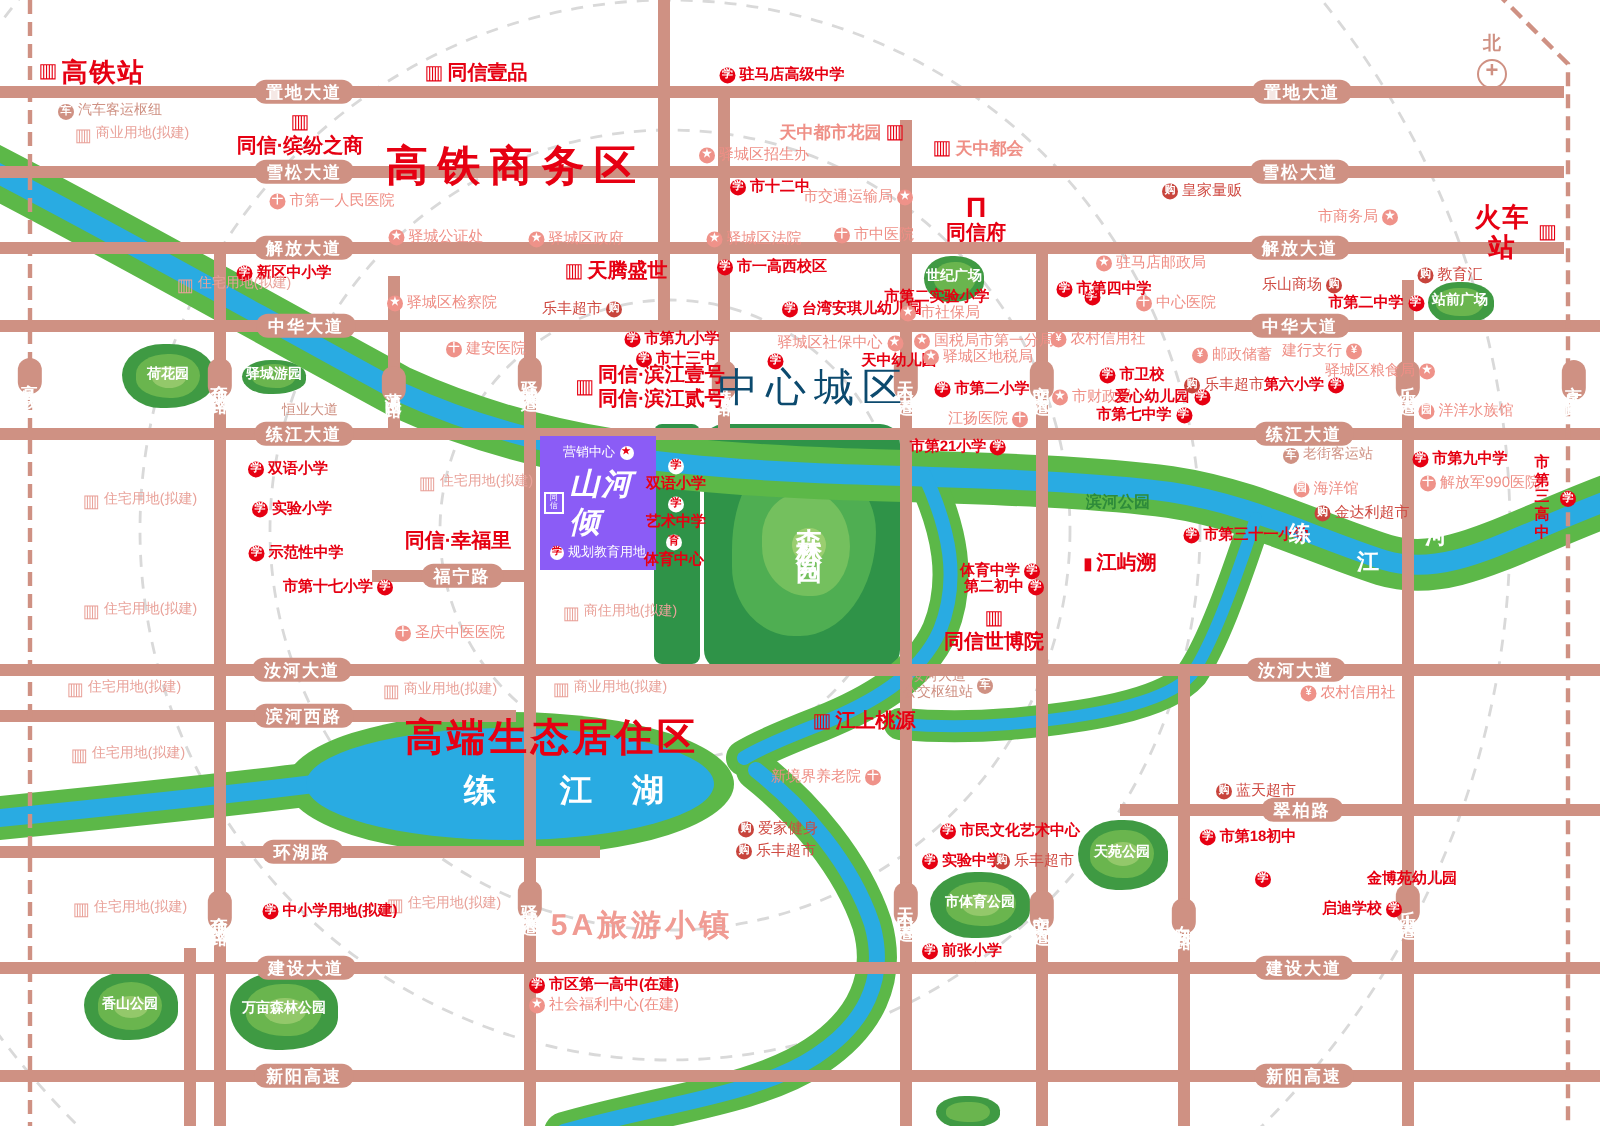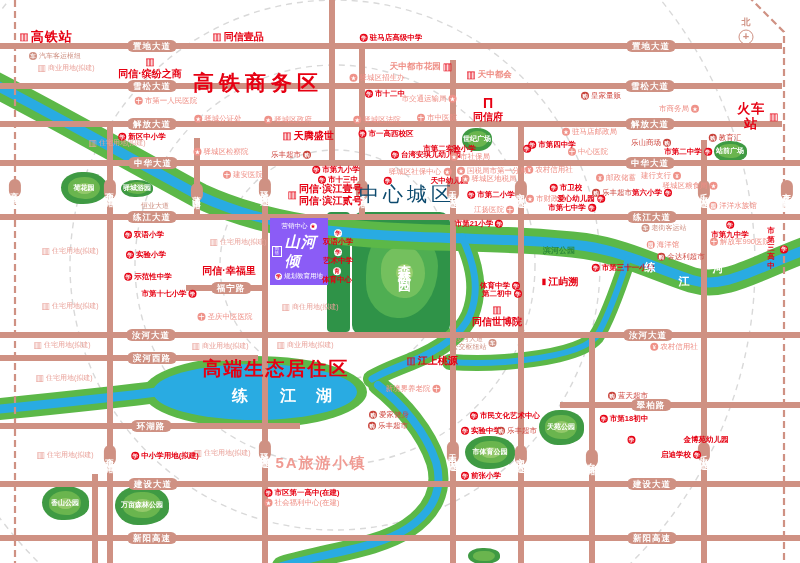--- a/index.html
+++ b/index.html
@@ -238,30 +238,30 @@
     <div class="poi " style="left: 385px; top: 94px;"><div class="ic sch circ">学</div><div class="pt p-sch">市十二中</div></div>
     <div class="poi " style="left: 429px; top: 99px;"><div class="pt p-gov">市交通运输局</div><div class="ic gov circ">★</div></div>
     <div class="poi col " style="left: 488px; top: 110px;"><div class="ic gate glyph gate">Π</div><div class="pt p-prj">同信府</div></div>
     <div class="poi " style="left: 288px; top: 120px;"><div class="ic gov circ">★</div><div class="pt p-gov">驿城区政府</div></div>
     <div class="poi " style="left: 377px; top: 120px;"><div class="ic gov circ">★</div><div class="pt p-gov">驿城区法院</div></div>
     <div class="poi " style="left: 437px; top: 118px;"><div class="ic hos circ">十</div><div class="pt p-hos">市中医院</div></div>
     <div class="poi " style="left: 308px; top: 136px;"><div class="ic bld glyph bld">▥</div><div class="pt p-prj">天腾盛世</div></div>
     <div class="poi " style="left: 386px; top: 134px;"><div class="ic sch circ">学</div><div class="pt p-sch">市一高西校区</div></div>
     <div class="poi " style="left: 291px; top: 155px;"><div class="pt p-mkt">乐丰超市</div><div class="ic mkt circ">购</div></div>
     <div class="poi " style="left: 426px; top: 155px;"><div class="ic sch circ">学</div><div class="pt p-sch">台湾安琪儿幼儿园</div></div>
-    <div class="poi " style="left: 477px; top: 149px; gap: 47px;"><div class="pt p-sch">市第二实验小学</div><div class="ic sch circ">学</div></div>
+    <div class="poi " style="left: 496px; top: 149px; gap: 47px;"><div class="pt p-sch">市第二实验小学</div><div class="ic sch circ">学</div></div>
     <div class="poi " style="left: 470px; top: 157px;"><div class="ic gov circ">★</div><div class="pt p-gov">市社保局</div></div>
     <div class="poi " style="left: 336px; top: 170px;"><div class="ic sch circ">学</div><div class="pt p-sch">市第九小学</div></div>
     <div class="poi " style="left: 338px; top: 180px;"><div class="ic sch circ">学</div><div class="pt p-sch">市十三中</div></div>
     <div class="poi " style="left: 420px; top: 172px;"><div class="pt p-gov">驿城区社保中心</div><div class="ic gov circ">★</div></div>
     <div class="poi " style="left: 426px; top: 181px; gap: 39px;"><div class="ic sch circ">学</div><div class="pt p-sch">天中幼儿园</div></div>
     <div class="poi " style="left: 492px; top: 171px;"><div class="ic gov circ">★</div><div class="pt p-gov">国税局市第一分局</div></div>
     <div class="poi " style="left: 489px; top: 179px;"><div class="ic gov circ">★</div><div class="pt p-gov">驿城区地税局</div></div>
     <div class="poi " style="left: 601px; top: 96px;"><div class="ic mkt circ">购</div><div class="pt p-mkt">皇家量贩</div></div>
-    <div class="poi " style="left: 572px; top: 132px; padding-left: 35px;"><div class="ic gov circ">★</div><div class="pt p-gov">驻马店邮政局</div></div>
+    <div class="poi " style="left: 558px; top: 132px; padding-left: 35px;"><div class="ic gov circ">★</div><div class="pt p-gov">驻马店邮政局</div></div>
     <div class="poi " style="left: 552px; top: 145px;"><div class="ic sch circ">学</div><div class="pt p-sch">市第四中学</div></div>
     <div class="poi " style="left: 588px; top: 152px;"><div class="ic hos circ">十</div><div class="pt p-hos">中心医院</div></div>
     <div class="poi " style="left: 679px; top: 109px;"><div class="pt p-gov">市商务局</div><div class="ic gov circ">★</div></div>
     <div class="poi " style="left: 651px; top: 143px;"><div class="pt p-mkt">乐山商场</div><div class="ic mkt circ">购</div></div>
     <div class="poi " style="left: 725px; top: 138px;"><div class="ic mkt circ">购</div><div class="pt p-mkt">教育汇</div></div>
     <div class="poi " style="left: 688px; top: 152px;"><div class="pt p-sch">市第二中学</div><div class="ic sch circ">学</div></div>
     <div class="poi " style="left: 757px; top: 117px;"><div class="pt p-big">火车站</div><div class="ic bld glyph bld">▥</div></div>
     <div class="poi " style="left: 549px; top: 170px;"><div class="ic bnk circ">¥</div><div class="pt p-bnk">农村信用社</div></div>
     <div class="poi " style="left: 566px; top: 188px;"><div class="ic sch circ">学</div><div class="pt p-sch">市卫校</div></div>
     <div class="poi " style="left: 546px; top: 199px;"><div class="ic gov circ">★</div><div class="pt p-gov">市财政局</div></div>
@@ -275,21 +275,21 @@
     <div class="poi " style="left: 733px; top: 206px;"><div class="ic att circ">园</div><div class="pt p-att">洋洋水族馆</div></div>
     <div class="poi " style="left: 491px; top: 195px;"><div class="ic sch circ">学</div><div class="pt p-sch">市第二小学</div></div>
     <div class="poi " style="left: 494px; top: 210px;"><div class="pt p-hos">江扬医院</div><div class="ic hos circ">十</div></div>
     <div class="poi " style="left: 325px; top: 194px;"><div class="ic bld glyph bld">▥</div><div class="pt p-prj">同信·滨江壹号
 同信·滨江贰号</div></div>
     <div class="poi " style="left: 479px; top: 224px;"><div class="pt p-sch">市第21小学</div><div class="ic sch circ">学</div></div>
     <div class="poi " style="left: 664px; top: 228px;"><div class="ic trf circ">车</div><div class="pt p-trf">老街客运站</div></div>
     <div class="poi " style="left: 663px; top: 245px;"><div class="ic att circ">园</div><div class="pt p-att">海洋馆</div></div>
     <div class="poi " style="left: 681px; top: 257px;"><div class="ic mkt circ">购</div><div class="pt p-mkt">金达利超市</div></div>
     <div class="poi " style="left: 623px; top: 268px;"><div class="ic sch circ">学</div><div class="pt p-sch">市第三十一小学</div></div>
-    <div class="poi " style="left: 730px; top: 230px; flex-direction: column;"><div class="ic sch circ">学</div><div class="pt p-sch">市第九中学</div></div>
+    <div class="poi " style="left: 730px; top: 230px;"><div class="ic sch circ">学</div><div class="pt p-sch">市第九中学</div></div>
     <div class="poi " style="left: 740px; top: 242px;"><div class="ic hos circ">十</div><div class="pt p-hos">解放军990医院</div></div>
     <div class="poi " style="left: 776px; top: 249px;"><div class="pt p-sch">市第三高中</div><div class="ic sch circ">学</div></div>
     <div class="poi " style="left: 560px; top: 282px;"><div class="ic blk glyph blk">▮</div><div class="pt p-prj">江屿溯</div></div>
     <div class="poi " style="left: 500px; top: 286px;"><div class="pt p-sch">体育中学</div><div class="ic sch circ">学</div></div>
     <div class="poi " style="left: 502px; top: 294px;"><div class="pt p-sch">第二初中</div><div class="ic sch circ">学</div></div>
     <div class="poi col " style="left: 497px; top: 316px;"><div class="ic bld glyph bld">▥</div><div class="pt p-prj">同信世博院</div></div>
     <div class="poi " style="left: 559px; top: 251px;"><div class="pt p-grn">滨河公园</div></div>
     <div class="poi " style="left: 144px; top: 235px;"><div class="ic sch circ">学</div><div class="pt p-sch">双语小学</div></div>
     <div class="poi " style="left: 146px; top: 255px;"><div class="ic sch circ">学</div><div class="pt p-sch">实验小学</div></div>
     <div class="poi " style="left: 148px; top: 277px;"><div class="ic sch circ">学</div><div class="pt p-sch">示范性中学</div></div>

